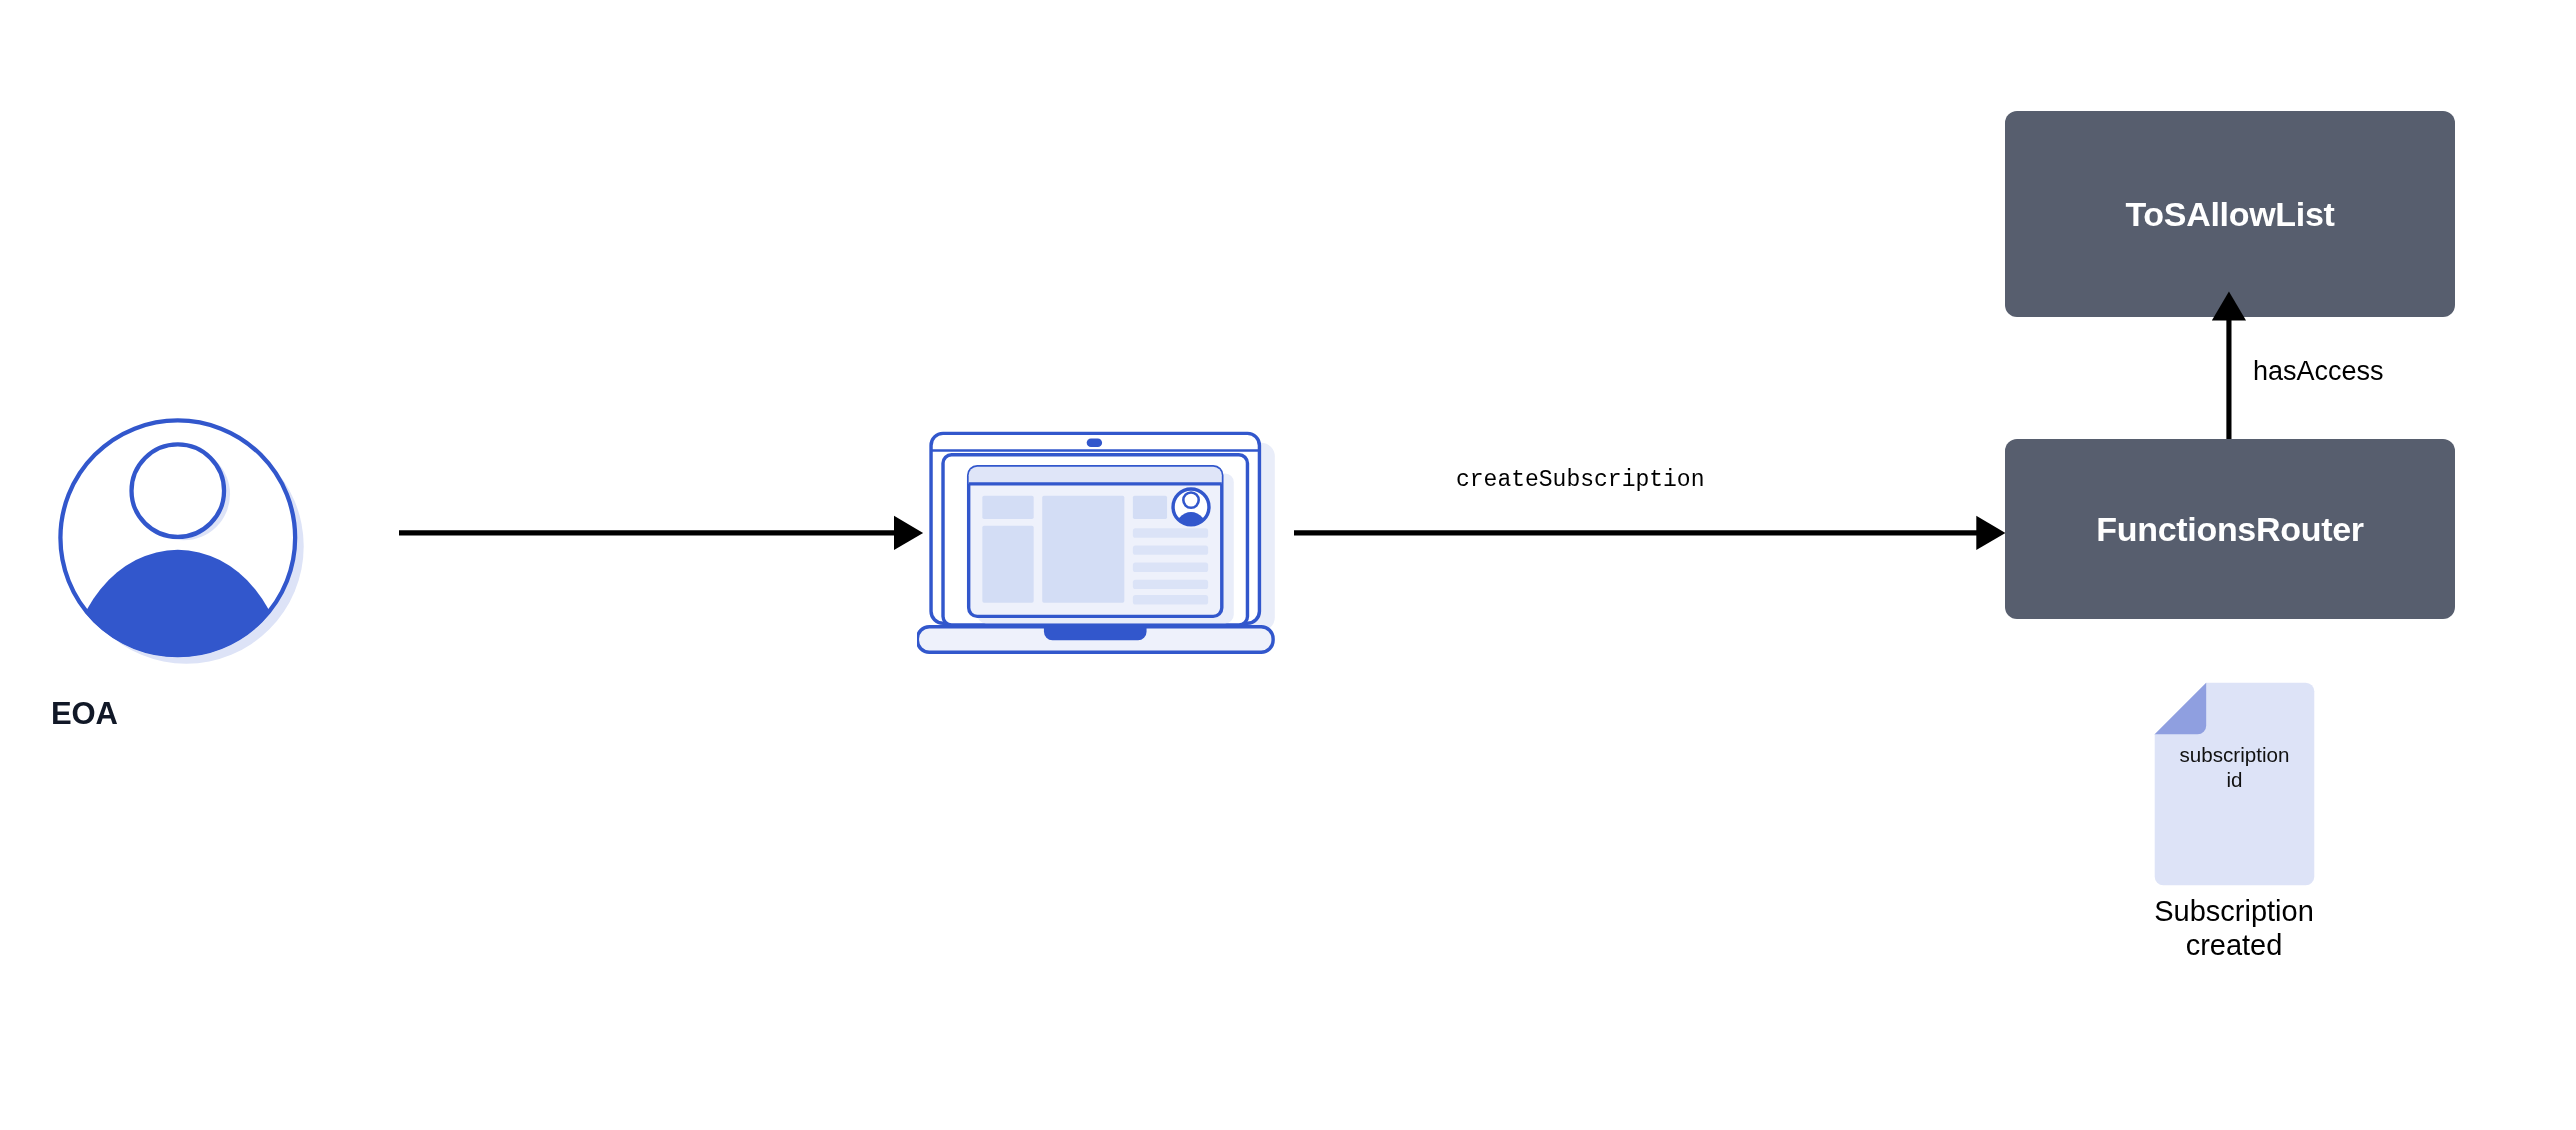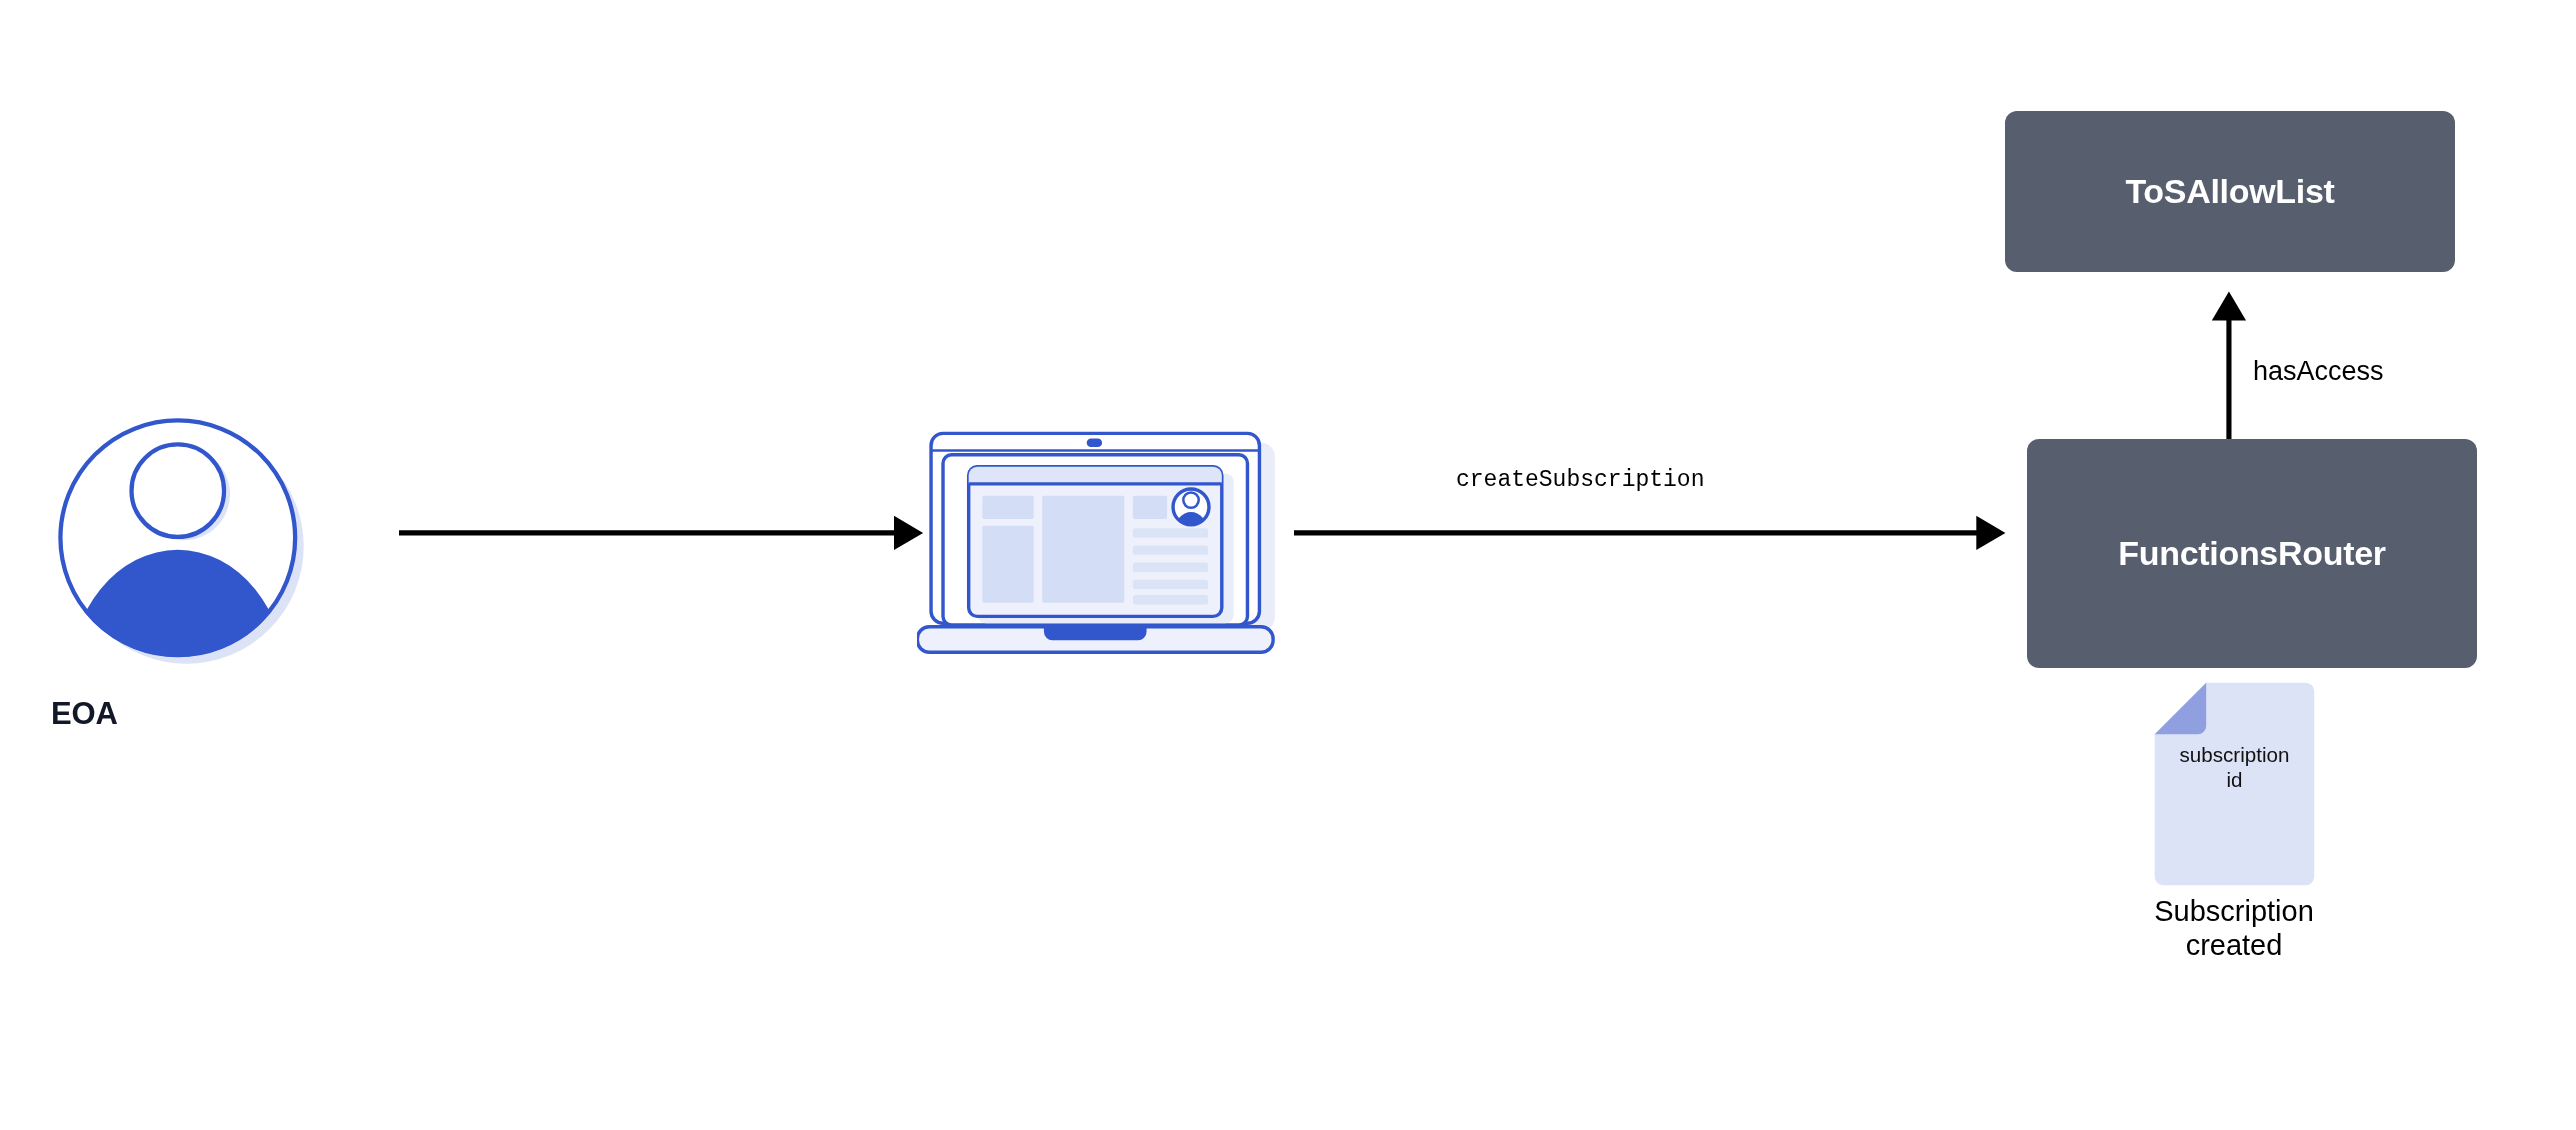--- a/index.html
+++ b/index.html
@@ -178,31 +178,31 @@
       <path d="M148 237 h120 a0 0 0 0 1 0 0 v6 a10 10 0 0 1 -10 10 h-100 a10 10 0 0 1 -10 -10 z" fill="#3257cc"></path>
     </svg>
   </div>
 
   <svg class="arrow-svg" style="left:1294px; top:514px;" width="720" height="43" viewBox="0 0 840 50">
     <line x1="0" y1="22" x2="800" y2="22" stroke="#000000" stroke-width="6"></line>
     <polygon points="796,2 796,42 830,22" fill="#000000"></polygon>
   </svg>
   <div class="edge-label-mono" style="left:1456px; top:467px;">createSubscription</div>
 
-  <div class="proc-box" style="left:2005px; top:111px; width:450px; height:161px;">
+  <div class="proc-box" style="left:2005px; top:111px; width:450px; height:206px;">
     <span class="proc-label">ToSAllowList</span>
   </div>
 
   <svg class="arrow-svg" style="left:2210px; top:288px;" width="43" height="154" viewBox="0 0 50 180">
     <line x1="22" y1="178" x2="22" y2="34" stroke="#000000" stroke-width="6"></line>
     <polygon points="2,38 42,38 22,4" fill="#000000"></polygon>
   </svg>
   <div class="edge-label-sans" style="left:2253px; top:356px;">hasAccess</div>
 
-  <div class="proc-box" style="left:2005px; top:439px; width:450px; height:229px;margin-left:22px;">
+  <div class="proc-box" style="left:2005px; top:439px; width:450px; height:180px;">
     <span class="proc-label">FunctionsRouter</span>
   </div>
 
   <div class="abs" style="left:2153px; top:681px; width:163px; height:206px;">
     <svg width="163" height="206" viewBox="0 0 190 240">
 
       <path d="M62 2 H178 a10 10 0 0 1 10 10 V228 a10 10 0 0 1 -10 10 H12
                a10 10 0 0 1 -10 -10 V62 Z" fill="#dde3f7"></path>
 
       <path d="M62 2 V52 a10 10 0 0 1 -10 10 H2 Z" fill="#8f9fe0"></path>

